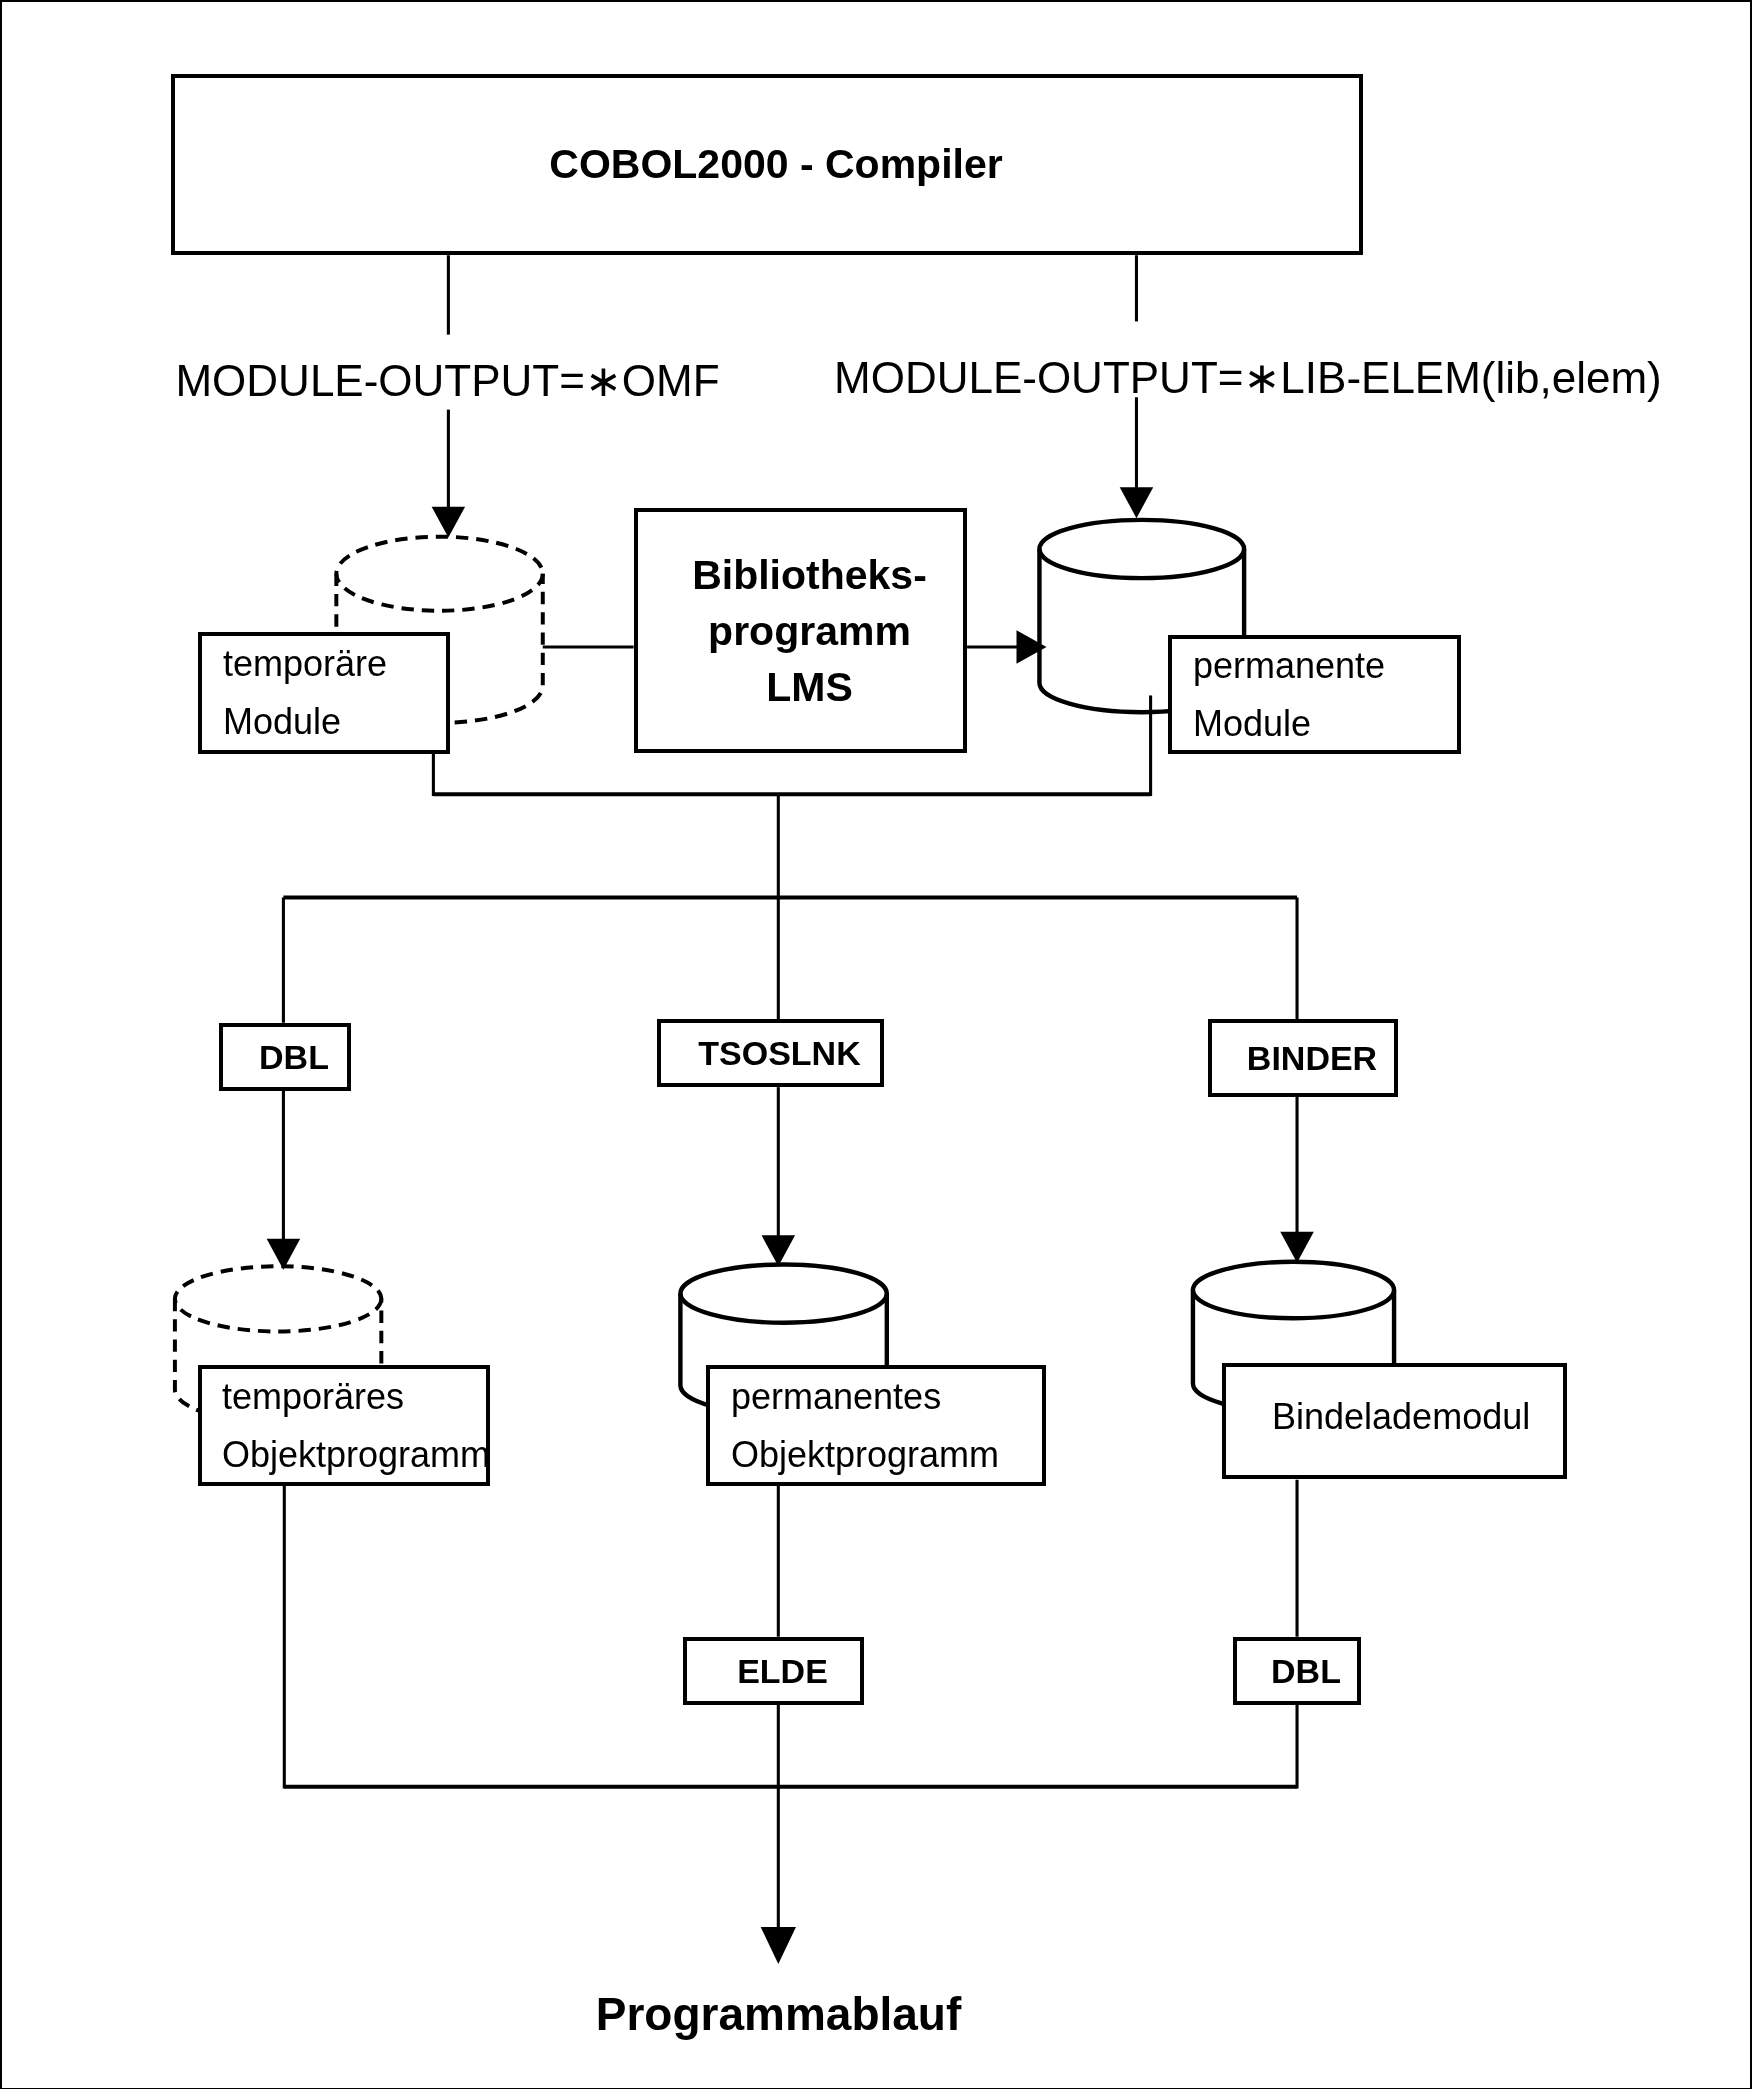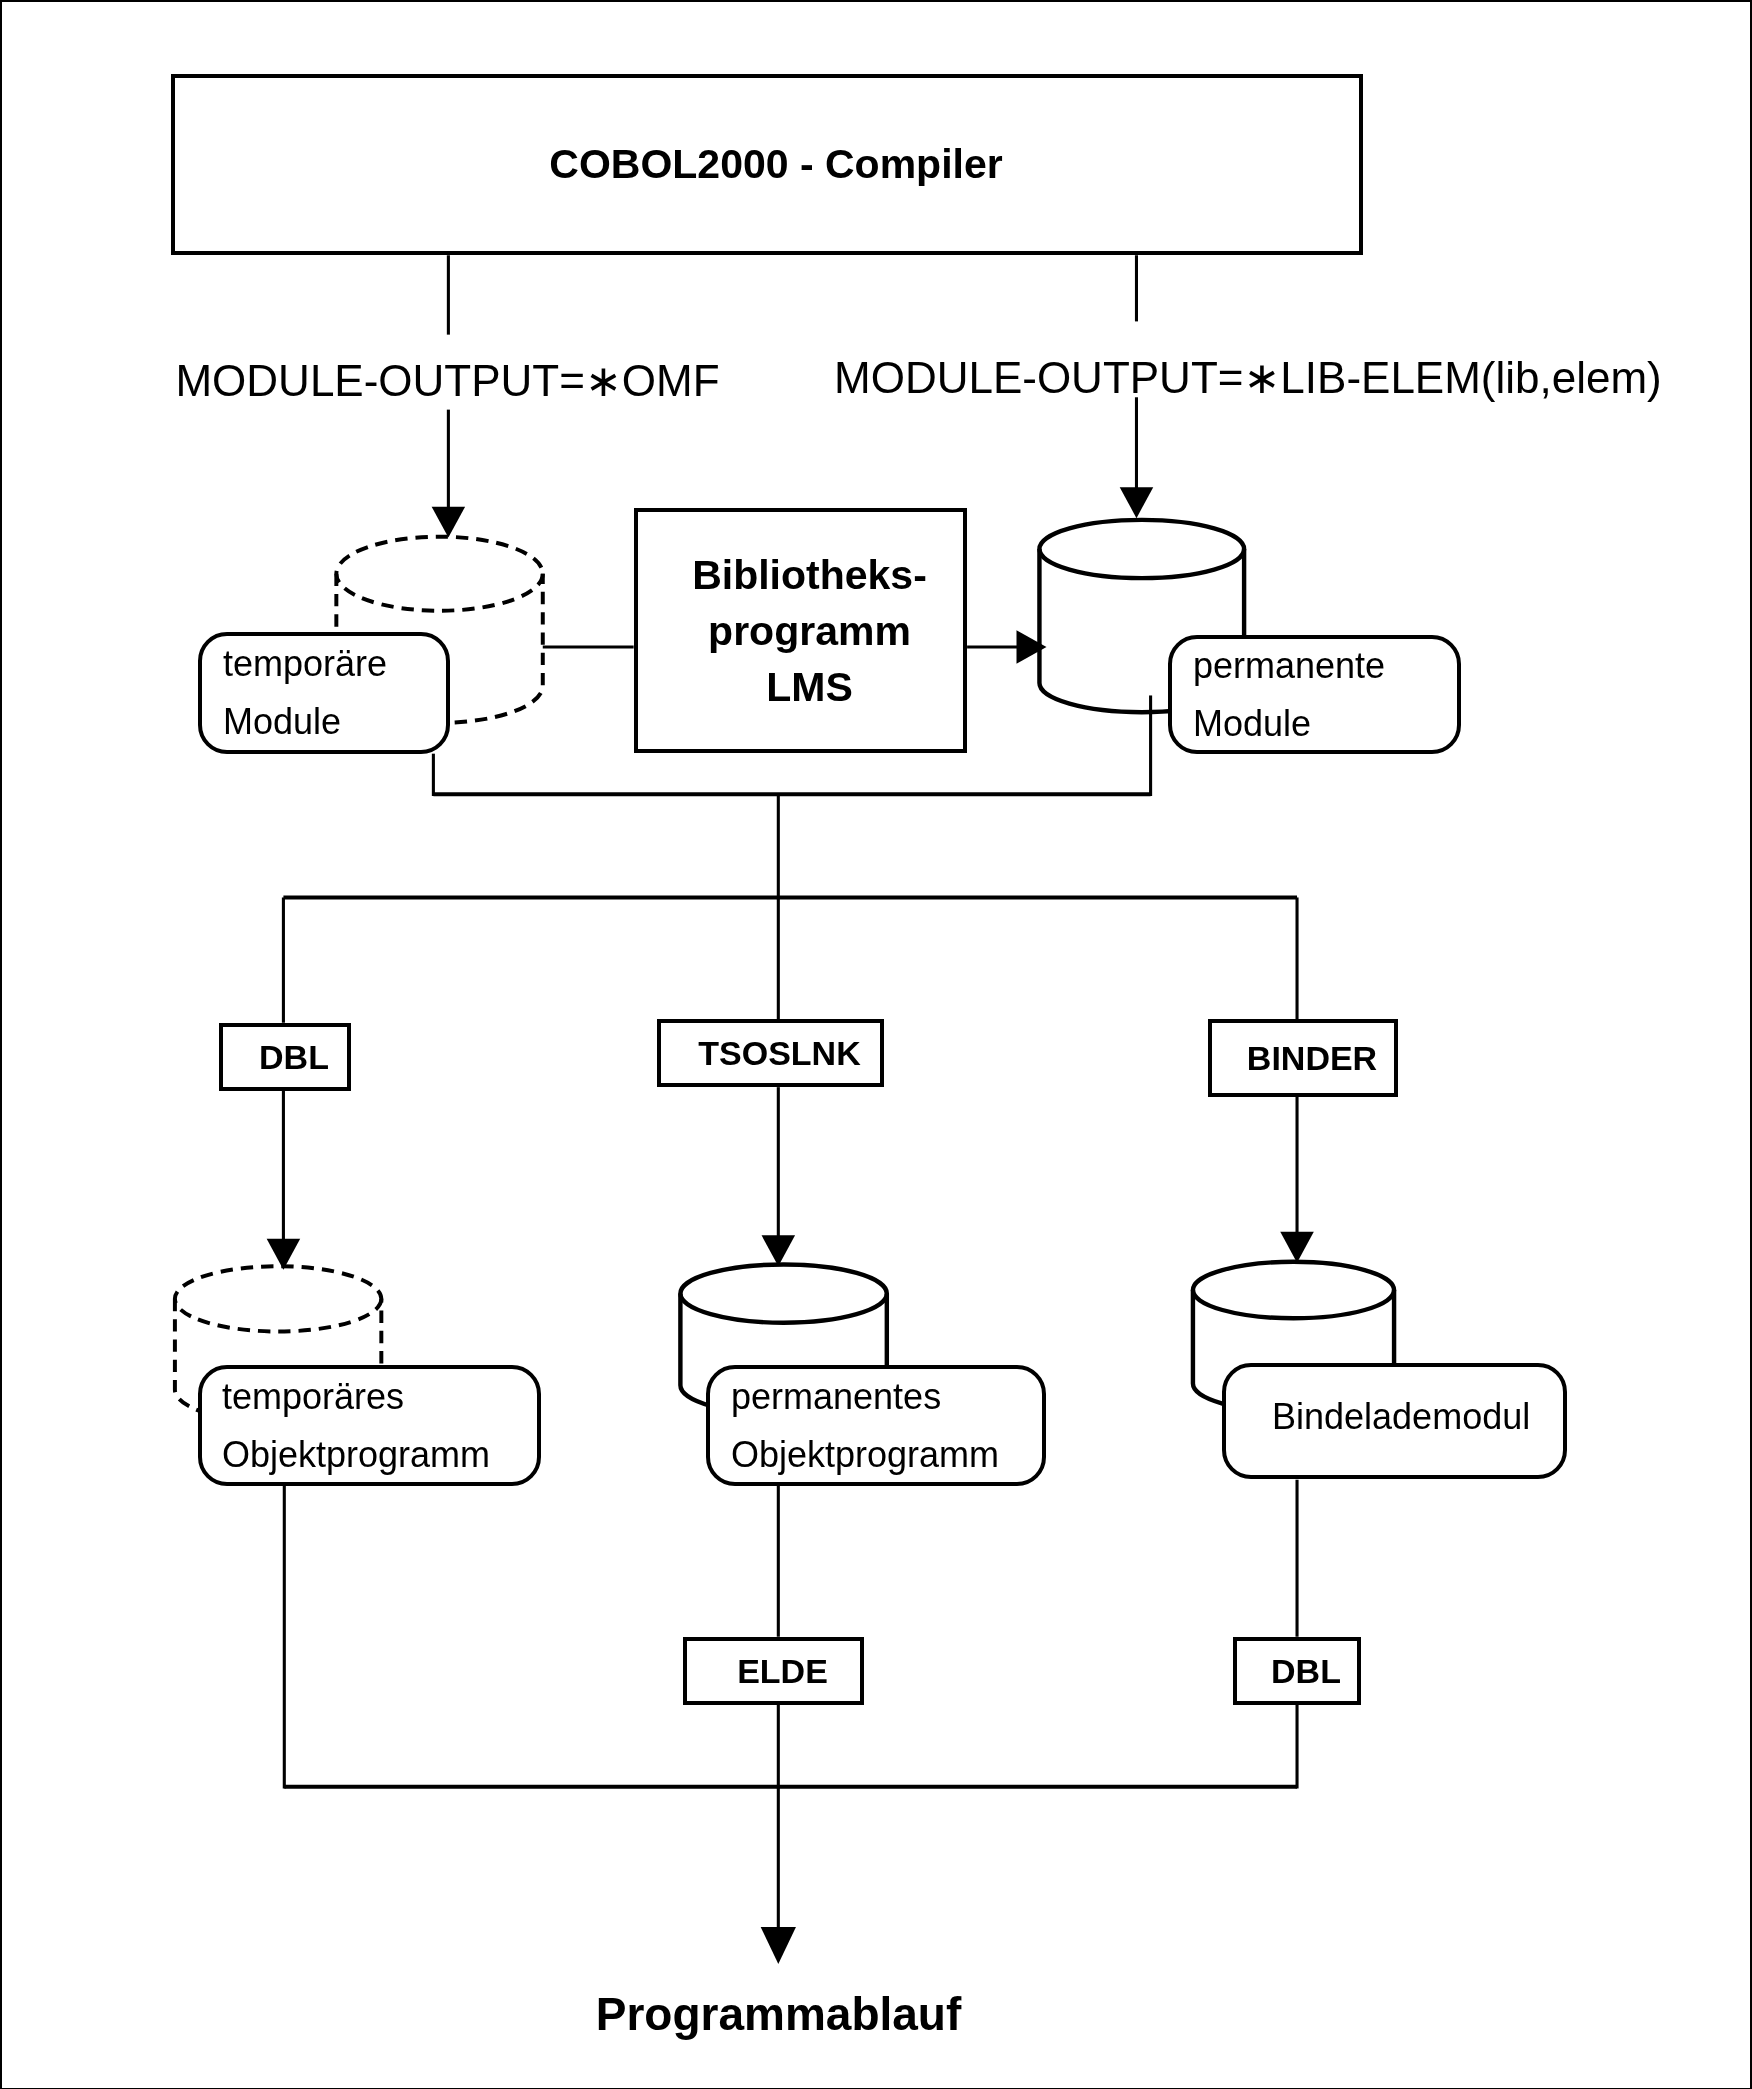--- a/index.html
+++ b/index.html
@@ -14,21 +14,21 @@
     overflow:hidden;
   }
   #wires{position:absolute;left:0;top:0;z-index:1;}
   .node{
     position:absolute;z-index:2;
     background:#ffffff;
     border:4.4px solid #000;
     display:flex;flex-direction:column;justify-content:center;
   }
   .node.center{align-items:center;text-align:left;padding-left:18px;}
-  .node.left{align-items:flex-start;text-align:left;padding-left:21px;padding-right:7px;border-radius:29px;}
+  .node.left{align-items:flex-start;text-align:left;padding-left:21px;padding-right:7px;}
   .node.topalign{justify-content:flex-start;padding-top:21px;}
   .body-text{font-size:36px;line-height:58px;font-weight:400;white-space:nowrap;}
   .title-text{font-size:41px;font-weight:700;white-space:nowrap;}
   .lms-text{font-size:41px;line-height:56px;font-weight:700;white-space:nowrap;}
   .tool-text{font-size:34px;font-weight:700;white-space:nowrap;}
   .freelabel{
     position:absolute;z-index:2;
     font-size:44px;white-space:nowrap;text-align:center;
   }
   .result-label{font-size:46px;font-weight:700;}
@@ -134,21 +134,21 @@
   <div class="node center" style="left:217px;top:1021px;width:132px;height:68px;">
     <div class="tool-text">DBL</div>
   </div>
   <div class="node center" style="left:655px;top:1017px;width:227px;height:68px;">
     <div class="tool-text">TSOSLNK</div>
   </div>
   <div class="node center" style="left:1206px;top:1017px;width:190px;height:78px;">
     <div class="tool-text">BINDER</div>
   </div>
 
-  <div class="node left" style="left:196px;top:1363px;width:343px;height:121px;padding-left:20px;">
+  <div class="node left" style="left:196px;top:1363px;width:292px;height:121px;padding-left:20px;">
     <div class="body-text">temporäres</div>
     <div class="body-text">Objektprogramm</div>
   </div>
   <div class="node left" style="left:704px;top:1363px;width:340px;height:121px;">
     <div class="body-text">permanentes</div>
     <div class="body-text">Objektprogramm</div>
   </div>
   <div class="node left topalign" style="left:1220px;top:1361px;width:345px;height:116px;padding-left:46px;">
     <div class="body-text">Bindelademodul</div>
   </div>

